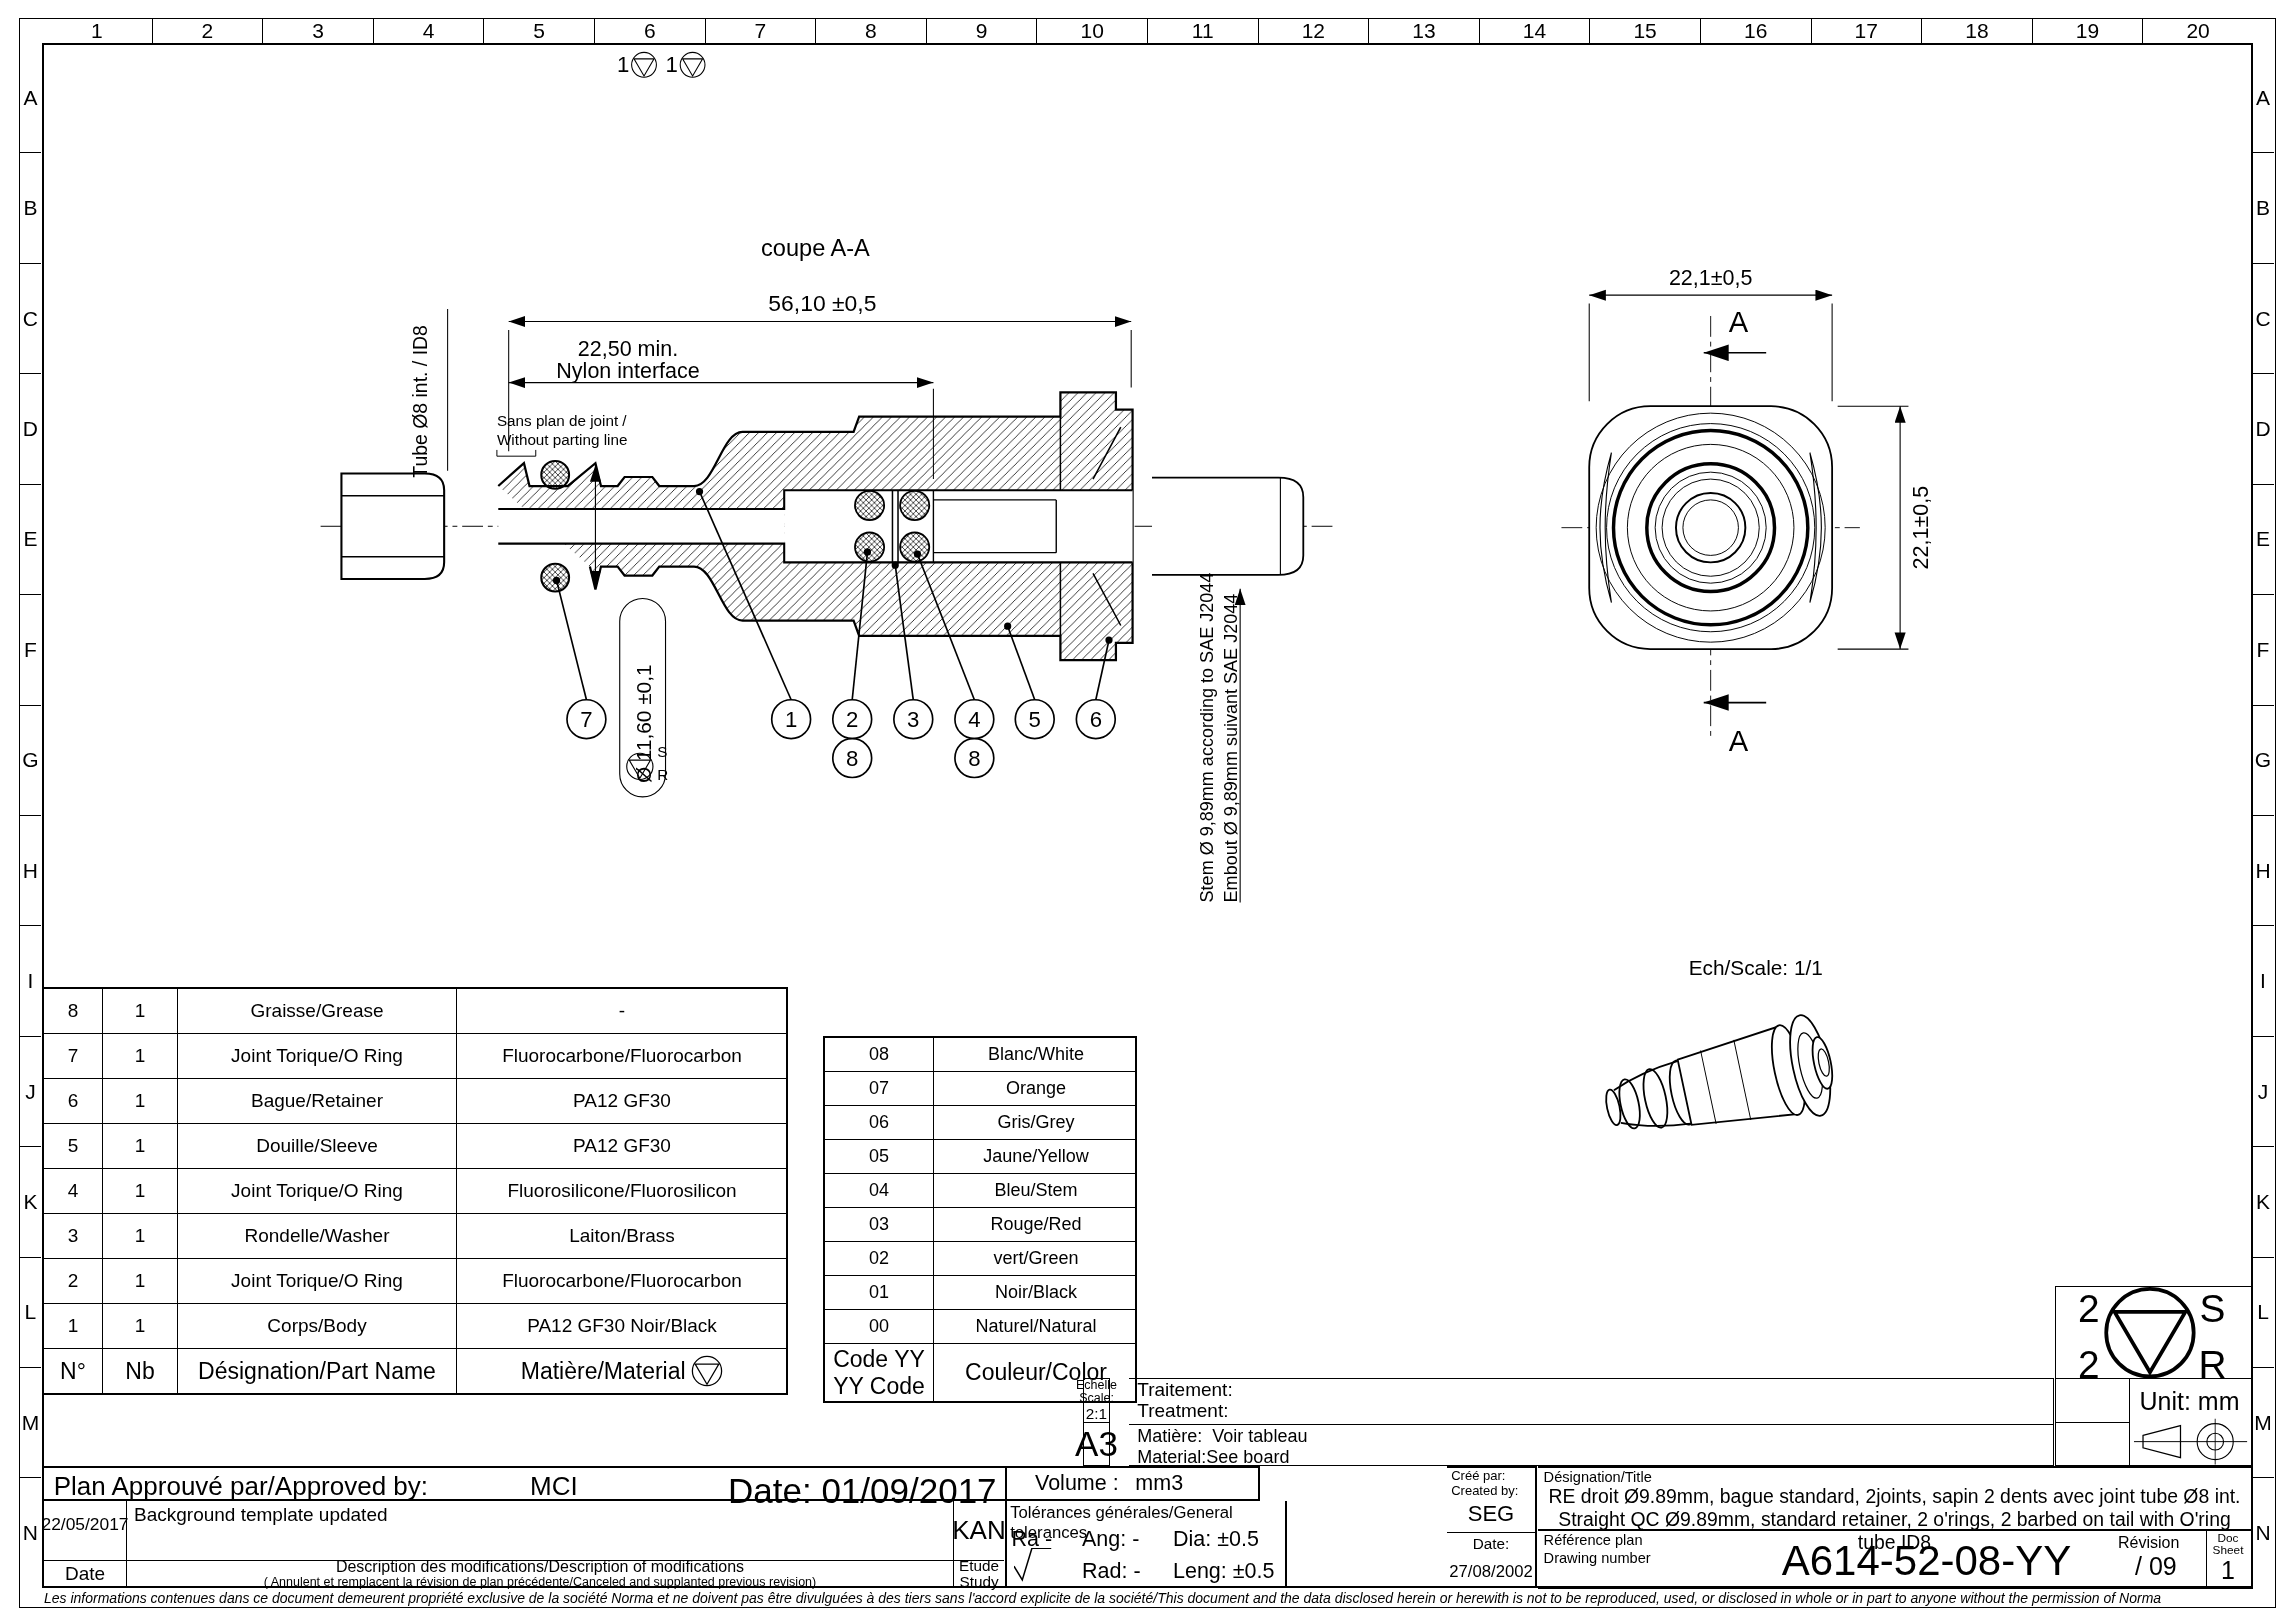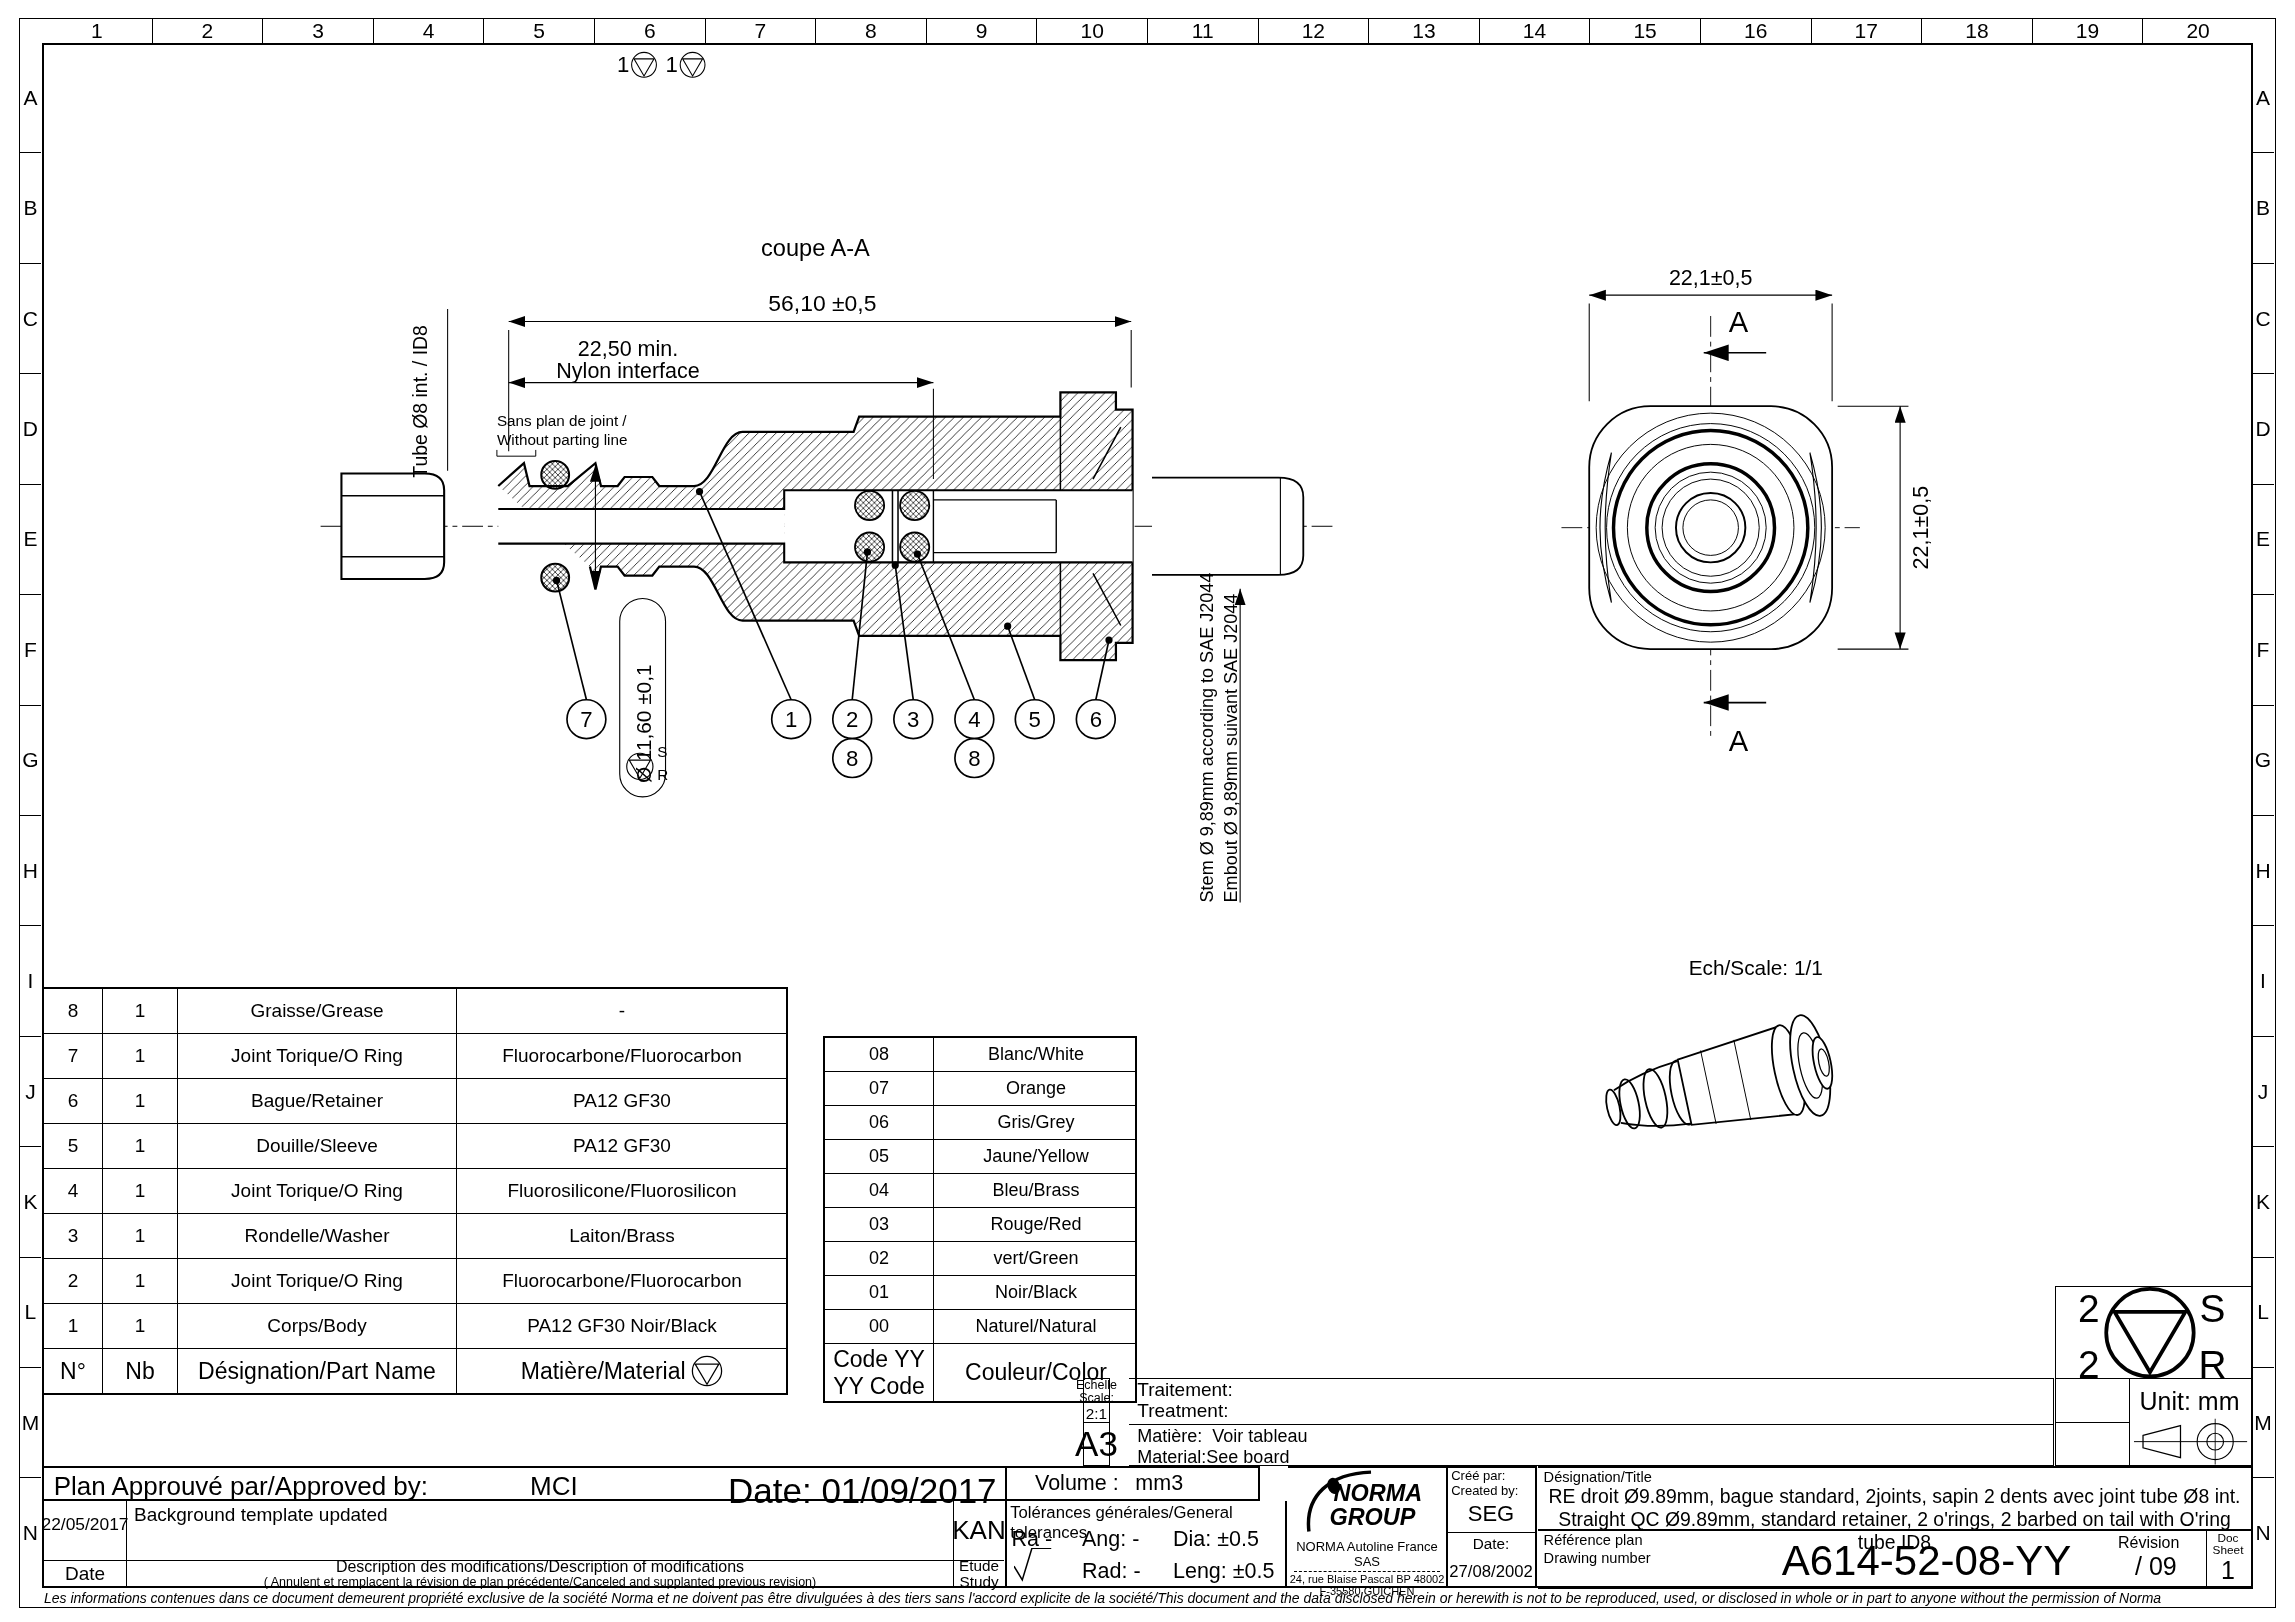--- a/index.html
+++ b/index.html
@@ -400,21 +400,21 @@
         <div class="crow">
         <span class="c">06</span>
         <span class="c">Gris/Grey</span>
       </div>
         <div class="crow">
         <span class="c">05</span>
         <span class="c">Jaune/Yellow</span>
       </div>
         <div class="crow">
         <span class="c">04</span>
-        <span class="c">Bleu/Brass</span>
+        <span class="c">Bleu/Stem</span>
       </div>
         <div class="crow">
         <span class="c">03</span>
         <span class="c">Rouge/Red</span>
       </div>
         <div class="crow">
         <span class="c">02</span>
         <span class="c">vert/Green</span>
       </div>
         <div class="crow">
@@ -491,32 +491,20 @@
     <span class="abs" style="left:5.6px;top:26px;font-size:21.5px;">Ra -</span>
     <svg class="abs" style="left:8.3px;top:47px;" width="40" height="35" viewBox="0 0 58 50">
         <use href="#surfsym"></use>
       </svg>
     <span class="abs" style="left:76px;top:26px;font-size:21.5px;">Ang: -</span>
     <span class="abs" style="left:167px;top:26px;font-size:21.5px;">Dia: ±0.5</span>
     <span class="abs" style="left:76px;top:58px;font-size:21.5px;">Rad: -</span>
     <span class="abs" style="left:167px;top:58px;font-size:21.5px;">Leng: ±0.5</span>
   </div>
 
-  <div class="abs" style="left:1288px;top:1466px;width:160px;height:122px;border:2.1px solid #000;border-left:none;">
-    <svg width="155" height="69" viewBox="0 0 224 100">
-      <path d="M30,92 C24,40 60,8 120,6" fill="none" stroke="#000" stroke-width="5"></path>
-      <ellipse cx="66" cy="26" rx="9" ry="12" fill="#000" transform="rotate(-20 66 26)"></ellipse>
-      <text x="130" y="48" font-size="34" font-weight="bold" font-style="italic" text-anchor="middle">NORMA</text>
-      <text x="122" y="82" font-size="34" font-weight="bold" font-style="italic" text-anchor="middle">GROUP</text>
-    </svg>
-    <div style="text-align:center;font-size:13px;">NORMA  Autoline France SAS</div>
-    <div style="border-top:1.4px dashed #000;margin:2.1px 5.6px 1.4px 5.6px;"></div>
-    <div style="text-align:center;font-size:11px;">24, rue Blaise Pascal BP 48002</div>
-    <div style="text-align:center;font-size:11px;">F-35580 GUICHEN</div>
-  </div>
 
   <div class="abs" style="left:1447px;top:1466px;width:90px;height:122px;border:2.1px solid #000;border-left:none;">
     <div style="font-size:13px;padding:1.4px 4.2px 0 4.2px;line-height:1.1;">
       <div>Créé par:</div>
         <div>Created by:</div>
     </div>
     <div style="text-align:center;font-size:22px;padding-top:2.8px;">SEG</div>
     <div style="border-top:1.4px solid #000;margin-top:5.6px;"></div>
     <div style="text-align:center;font-size:15.3px;padding-top:1.4px;">Date:</div>
     <div style="text-align:center;font-size:16.7px;padding-top:9.7px;">27/08/2002</div>

